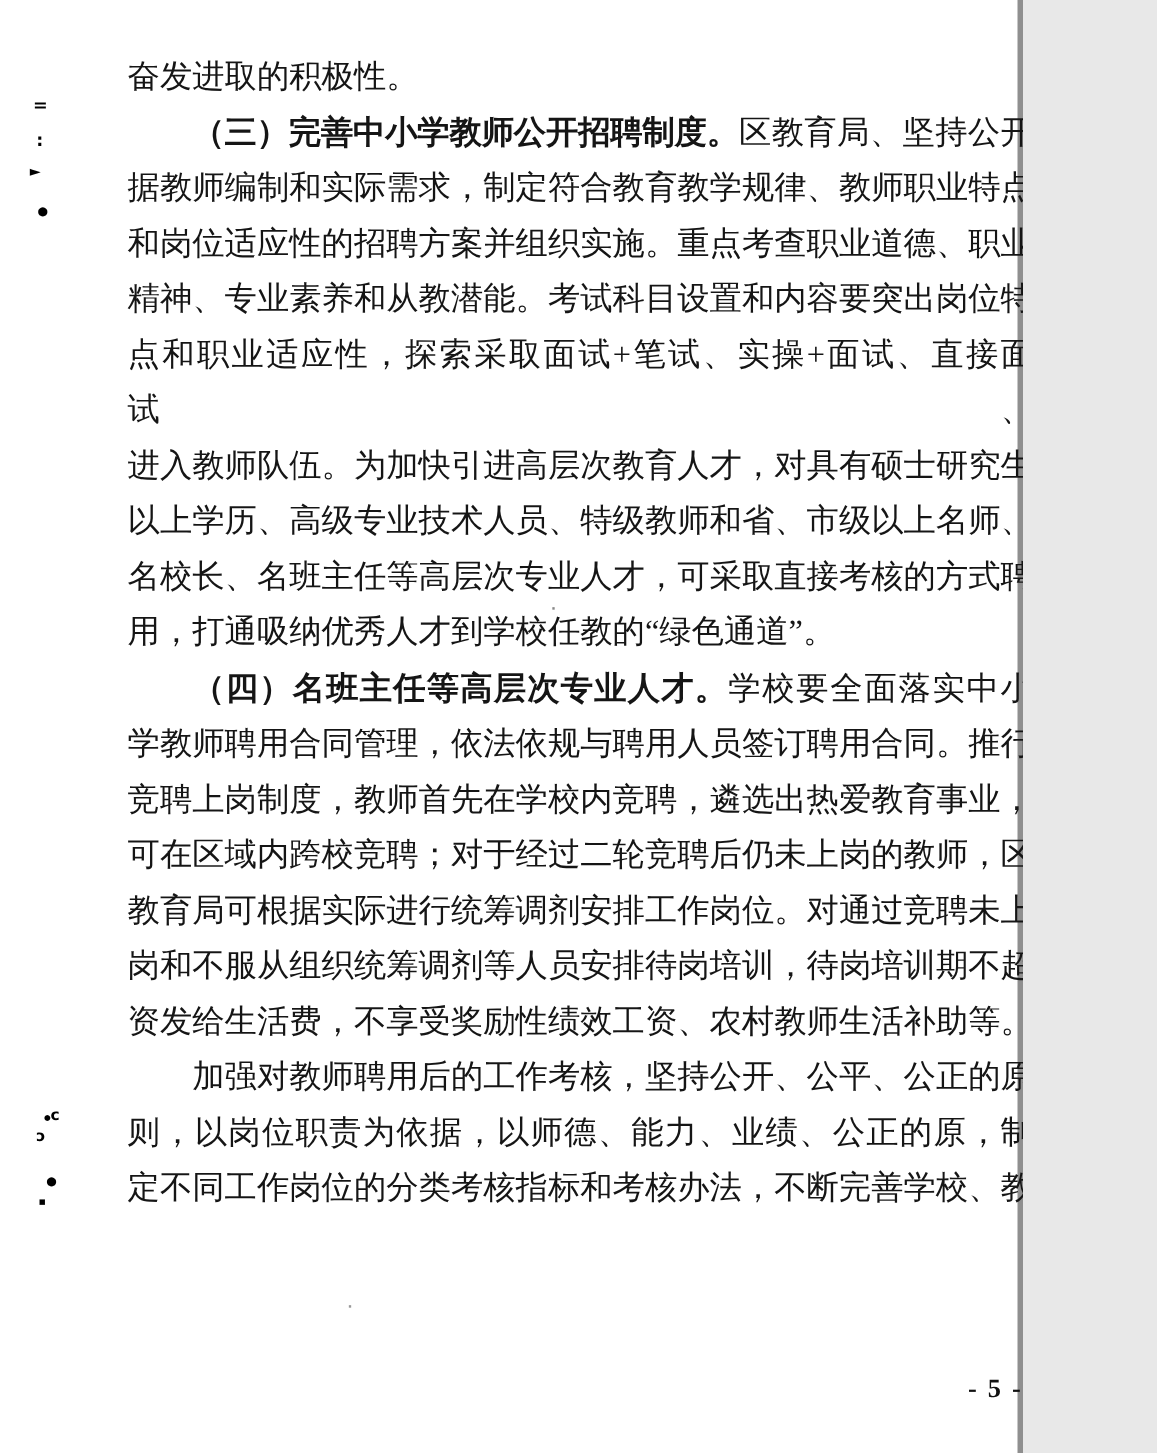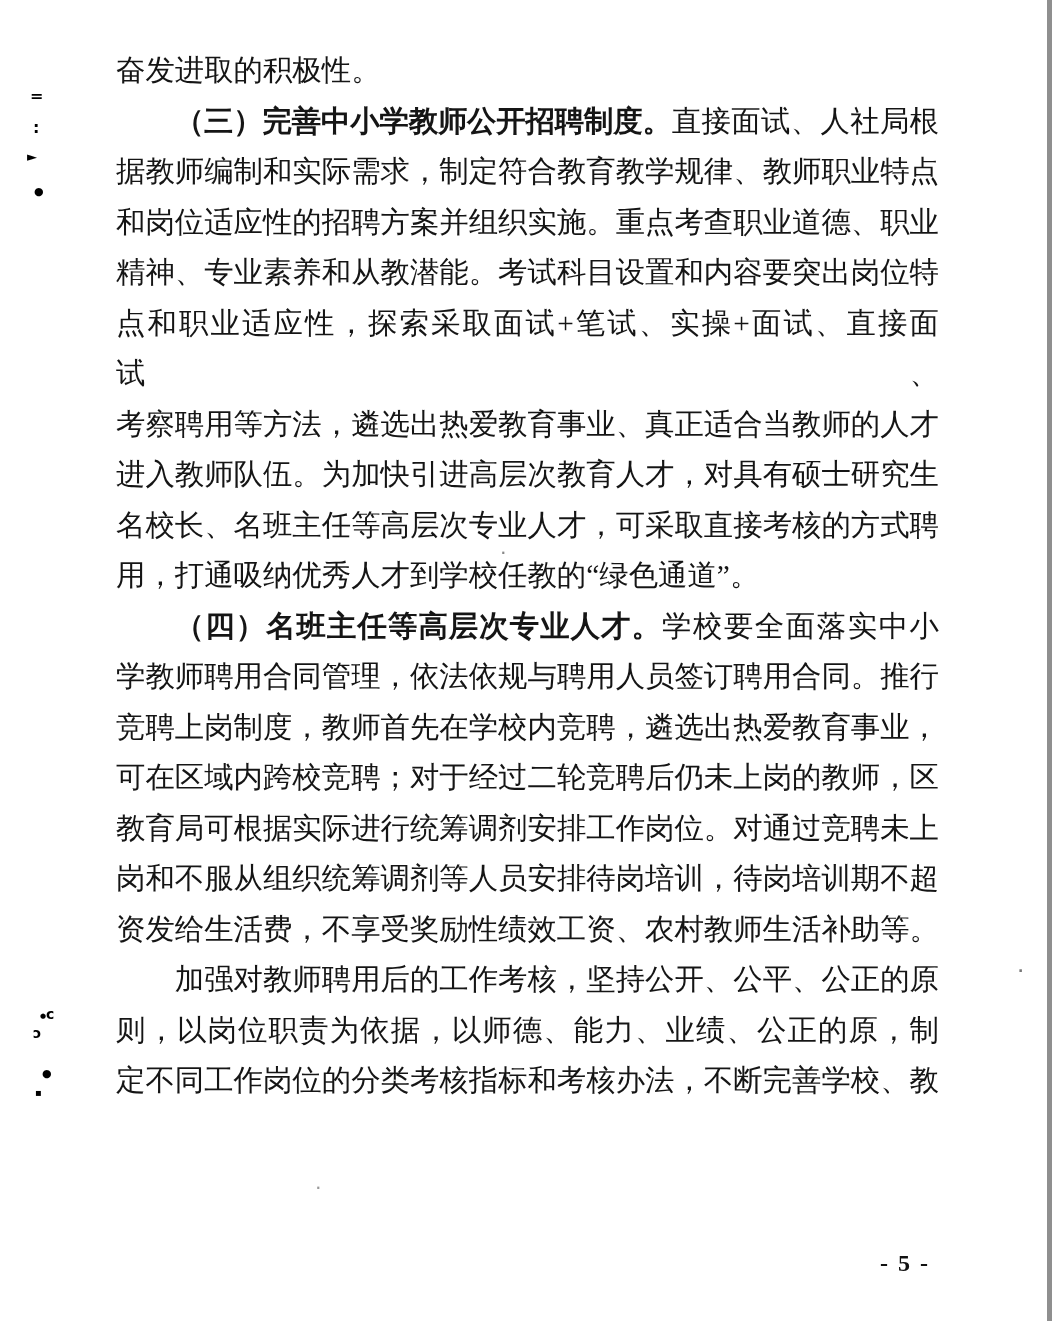--- a/index.html
+++ b/index.html
@@ -1,18 +1,18 @@
 <!DOCTYPE html>
 <html><head>
 <meta charset="utf-8">
 <style>
   html, body { margin: 0; padding: 0; background: #e8e8e8; }
   .page {
     position: relative;
-    width: 1052px;
+    width: 930px;
     height: 1321px;
     background: #ffffff;
     overflow: hidden;
     font-family: "Liberation Serif", serif;
     color: #151515;
   }
   .scan-edge-right {
     position: absolute;
     top: 0; right: 0;
     width: 5px; height: 100%;
@@ -57,27 +57,27 @@
     user-select: none;
   }
 </style>
 </head>
 <body>
 
 <div class="page">
   <div class="scan-edge-right"></div>
   <div class="content" id="doc-lines">
       <div class="line last"><span class="seg">奋发进取的积极性。</span></div>
-      <div class="line indent"><span class="seg-bold">（三）完善中小学教师公开招聘制度。</span><span class="seg">直接面试、人社局根</span></div>
+      <div class="line indent"><span class="seg-bold">（三）完善中小学教师公开招聘制度。</span><span class="seg">区教育局、坚持公开</span></div>
       <div class="line"><span class="seg">据教师编制和实际需求，制定符合教育教学规律、教师职业特点</span></div>
       <div class="line"><span class="seg">和岗位适应性的招聘方案并组织实施。重点考查职业道德、职业</span></div>
       <div class="line"><span class="seg">精神、专业素养和从教潜能。考试科目设置和内容要突出岗位特</span></div>
       <div class="line"><span class="seg">点和职业适应性，探索采取面试+笔试、实操+面试、直接面试、</span></div>
-      <div class="line"><span class="seg">考察聘用等方法，遴选出热爱教育事业、真正适合当教师的人才</span></div>
       <div class="line"><span class="seg">进入教师队伍。为加快引进高层次教育人才，对具有硕士研究生</span></div>
+      <div class="line"><span class="seg">以上学历、高级专业技术人员、特级教师和省、市级以上名师、</span></div>
       <div class="line"><span class="seg">名校长、名班主任等高层次专业人才，可采取直接考核的方式聘</span></div>
       <div class="line last"><span class="seg">用，打通吸纳优秀人才到学校任教的“绿色通道”。</span></div>
       <div class="line indent"><span class="seg-bold">（四）名班主任等高层次专业人才。</span><span class="seg">学校要全面落实中小</span></div>
       <div class="line"><span class="seg">学教师聘用合同管理，依法依规与聘用人员签订聘用合同。推行</span></div>
       <div class="line"><span class="seg">竞聘上岗制度，教师首先在学校内竞聘，遴选出热爱教育事业，</span></div>
       <div class="line"><span class="seg">可在区域内跨校竞聘；对于经过二轮竞聘后仍未上岗的教师，区</span></div>
       <div class="line"><span class="seg">教育局可根据实际进行统筹调剂安排工作岗位。对通过竞聘未上</span></div>
       <div class="line"><span class="seg">岗和不服从组织统筹调剂等人员安排待岗培训，待岗培训期不超</span></div>
       <div class="line last"><span class="seg">资发给生活费，不享受奖励性绩效工资、农村教师生活补助等。</span></div>
       <div class="line indent"><span class="seg">加强对教师聘用后的工作考核，坚持公开、公平、公正的原</span></div>

